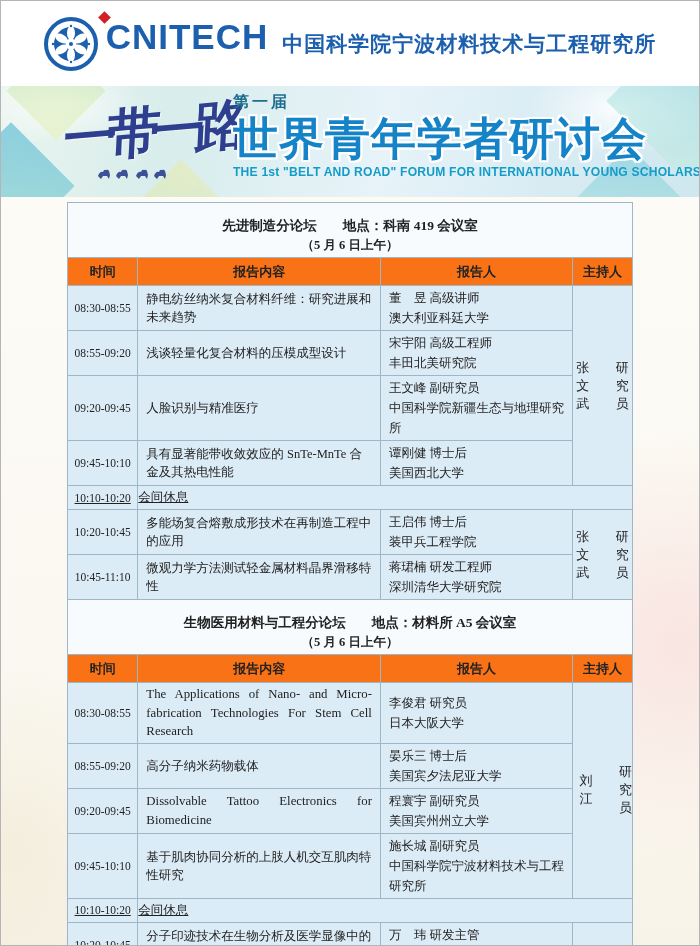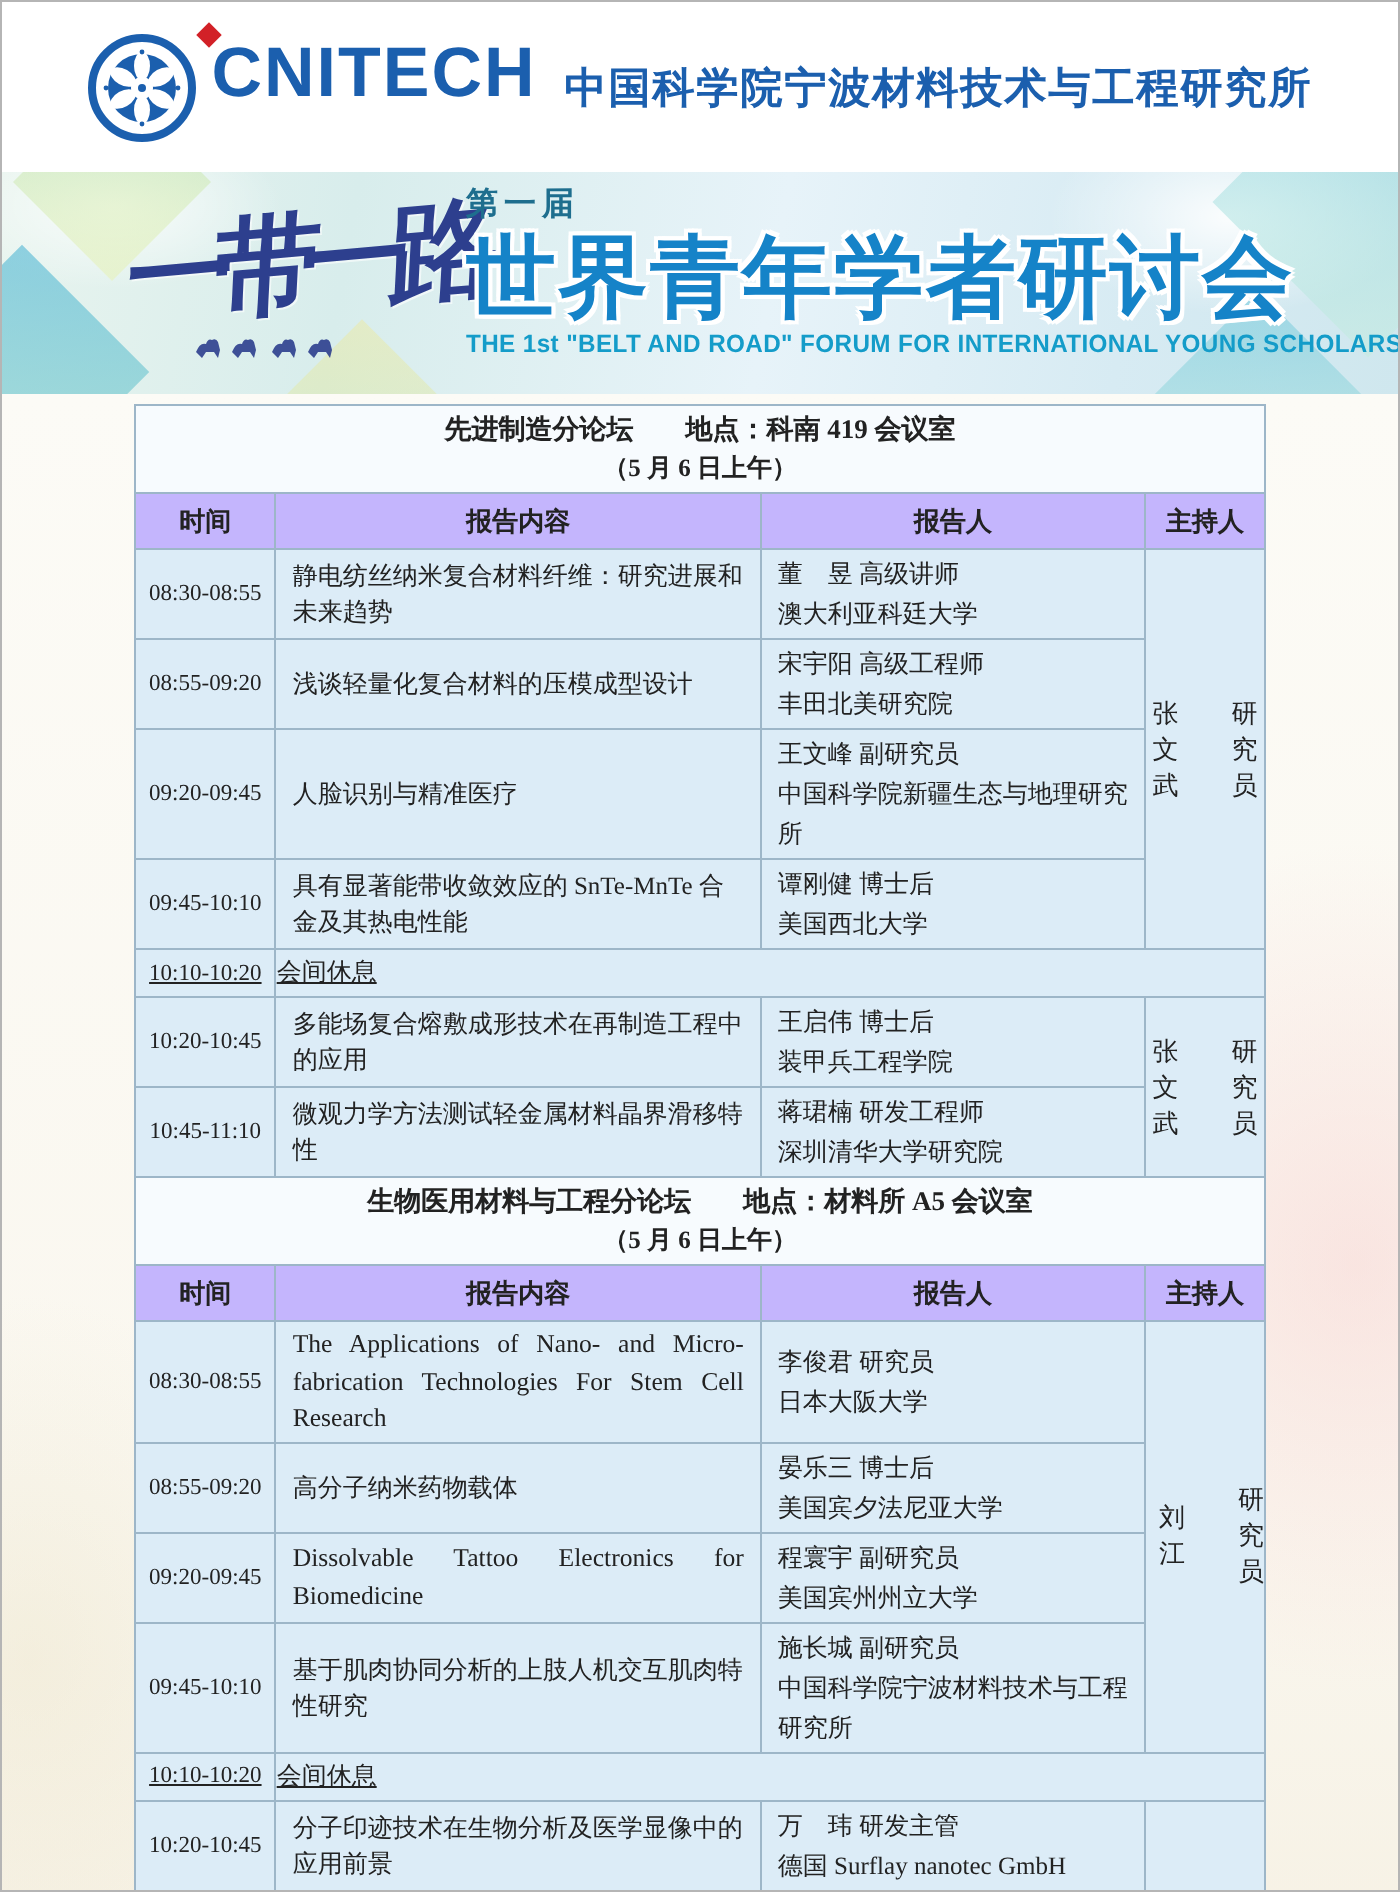--- a/index.html
+++ b/index.html
@@ -43,24 +43,24 @@
              background:
                radial-gradient(260px 300px at 97% 55%, rgba(247,205,205,.45), rgba(247,205,205,0) 70%),
                radial-gradient(200px 260px at 2% 80%, rgba(235,228,200,.4), rgba(235,228,200,0) 70%),
                linear-gradient(180deg,#fcfbf6 0%, #faf7ef 70%, #f6f1e4 100%); }
 
   table.program { width:566px; margin:0 auto; border-collapse:collapse; position:relative; z-index:1;
                   font-family:"Liberation Serif","DejaVu Serif",serif; color:#222;
                   border:1px solid #7d96a8; background:#dcecf7; }
   table.program td { border:1px solid #9db6c8; vertical-align:middle; }
   td.session-title { background:#f7fbfe; text-align:center; height:40px; padding:3px 0; }
-  .st-line1 { font-size:13.5px; font-weight:bold; color:#222; }
+  .st-line1 { font-size:13.5px; font-weight:bold; color:#222;margin-top:11px; }
   .st-line1 .st-loc { margin-left:26px; }
   .st-line2 { font-size:12.5px; font-weight:bold; margin-top:2px; }
-  tr.col-head td { background:#c4b5fd; font-weight:bold; font-size:13px; text-align:center; height:28px; }
+  tr.col-head td { background:#f97316; font-weight:bold; font-size:13px; text-align:center; height:28px; }
   td.time-cell { background:#dcecf7; font-size:11.5px; text-align:center; white-space:nowrap; }
   td.content-cell { background:#dcecf7; font-size:12.5px; padding:2px 8px; text-align:left; line-height:1.45; }
   td.content-cell.en { font-size:12.8px; text-align:justify; }
   td.speaker-cell { background:#dcecf7; font-size:12.5px; padding:2px 8px; text-align:left; line-height:1.6; }
   td.chair-cell { background:#dcecf7; font-size:13px; text-align:center; }
   .chair-inner { display:flex; align-items:center; gap:20px; }
   td.break-cell { background:#dcecf7; font-size:12.5px; text-align:left; }
   tr.s1row td { height:36px; }
   tr.s2row td { height:33px; }
   tr.break-row td { height:24px;text-decoration:underline; }

